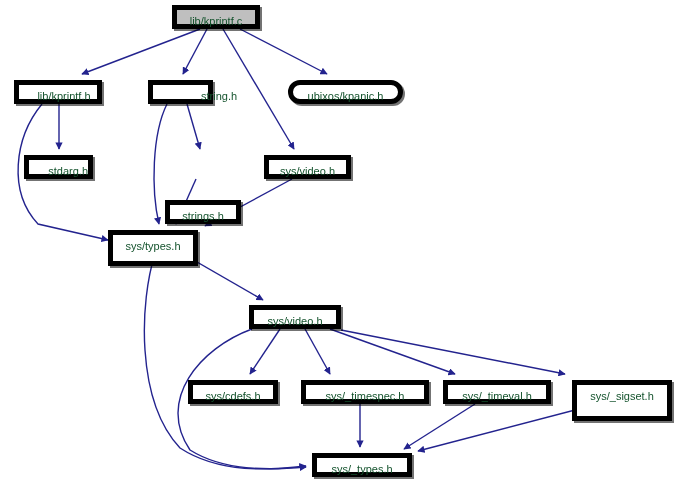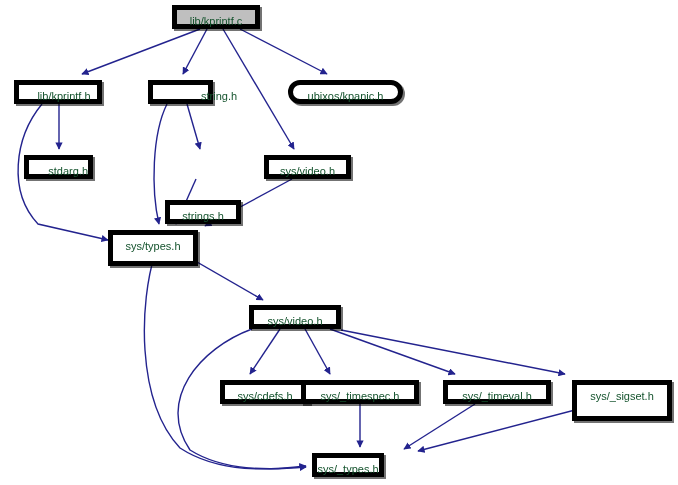--- a/index.html
+++ b/index.html
@@ -81,20 +81,20 @@
   <div id="node-layer">
       <div class="node root" style="left: 172px; top: 5px; width: 88px; height: 24px; border-color: rgb(0, 0, 0); background: rgb(191, 191, 191);">lib/kprintf.c</div>
       <div class="node" style="left: 14px; top: 80px; width: 88px; height: 24px; border-color: rgb(0, 0, 0); background: rgb(255, 255, 255); padding-left: 12px;">lib/kprintf.h</div>
       <div class="node" style="left: 148px; top: 80px; width: 65px; height: 24px; border-color: rgb(0, 0, 0); background: rgb(255, 255, 255); padding-left: 48px;">string.h</div>
       <div class="node" style="left: 288px; top: 80px; width: 115px; height: 24px; border-color: rgb(0, 0, 0); background: rgb(255, 255, 255); border-radius: 12px;">ubixos/kpanic.h</div>
       <div class="node" style="left: 24px; top: 155px; width: 69px; height: 24px; border-color: rgb(0, 0, 0); background: rgb(255, 255, 255); text-align: right;">stdarg.h</div>
       <div class="node" style="left: 165px; top: 155px; width: 76px; height: 24px; border-color: rgb(0, 0, 0); background: rgb(255, 255, 255); margin-top: 45px;">strings.h</div>
       <div class="node" style="left: 264px; top: 155px; width: 87px; height: 24px; border-color: rgb(0, 0, 0); background: rgb(255, 255, 255);">sys/video.h</div>
       <div class="node" style="left: 108px; top: 230px; width: 90px; height: 36px; border-color: rgb(0, 0, 0); background: rgb(255, 255, 255);">sys/types.h</div>
       <div class="node" style="left: 249px; top: 305px; width: 92px; height: 24px; border-color: rgb(0, 0, 0); background: rgb(255, 255, 255);">sys/video.h</div>
-      <div class="node" style="left: 188px; top: 380px; width: 90px; height: 24px; border-color: rgb(0, 0, 0); background: rgb(255, 255, 255); margin-left: 32px;">sys/cdefs.h</div>
-      <div class="node" style="left: 301px; top: 380px; width: 118px; height: 24px; border-color: rgb(0, 0, 0); background: rgb(255, 255, 255);">sys/_timespec.h</div>
+      <div class="node" style="left: 188px; top: 380px; width: 90px; height: 24px; border-color: rgb(0, 0, 0); background: rgb(255, 255, 255);">sys/cdefs.h</div>
+      <div class="node" style="left: 301px; top: 380px; width: 128px; height: 24px; border-color: rgb(0, 0, 0); background: rgb(255, 255, 255);">sys/_timespec.h</div>
       <div class="node" style="left: 443px; top: 380px; width: 108px; height: 24px; border-color: rgb(0, 0, 0); background: rgb(255, 255, 255);">sys/_timeval.h</div>
       <div class="node" style="left: 572px; top: 380px; width: 100px; height: 41px; border-color: rgb(0, 0, 0); background: rgb(255, 255, 255);">sys/_sigset.h</div>
-      <div class="node" style="left: 312px; top: 453px; width: 72px; height: 24px; border-color: rgb(0, 0, 0); background: rgb(255, 255, 255);">sys/_types.h</div>
+      <div class="node" style="left: 312px; top: 453px; width: 100px; height: 24px; border-color: rgb(0, 0, 0); background: rgb(255, 255, 255);">sys/_types.h</div>
     </div>
 
 </div>
 
 </body></html>

